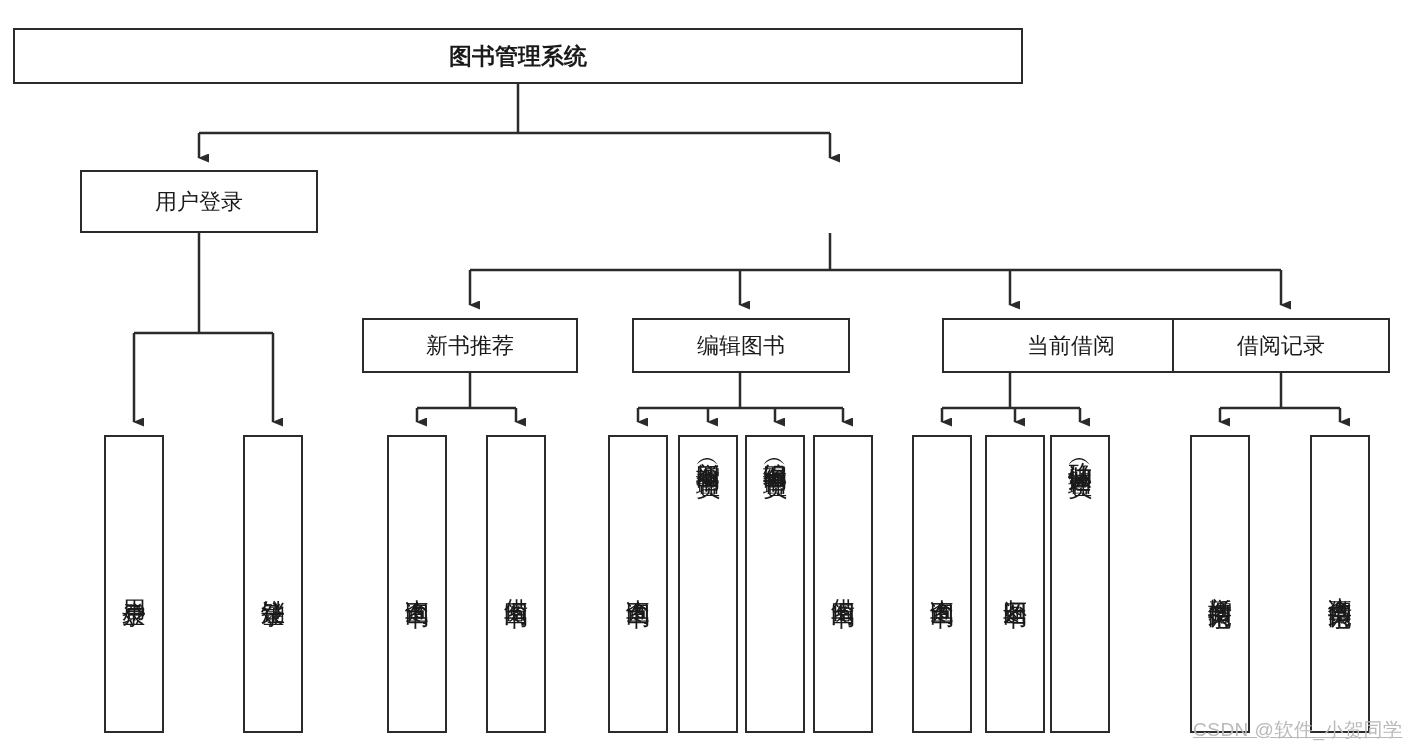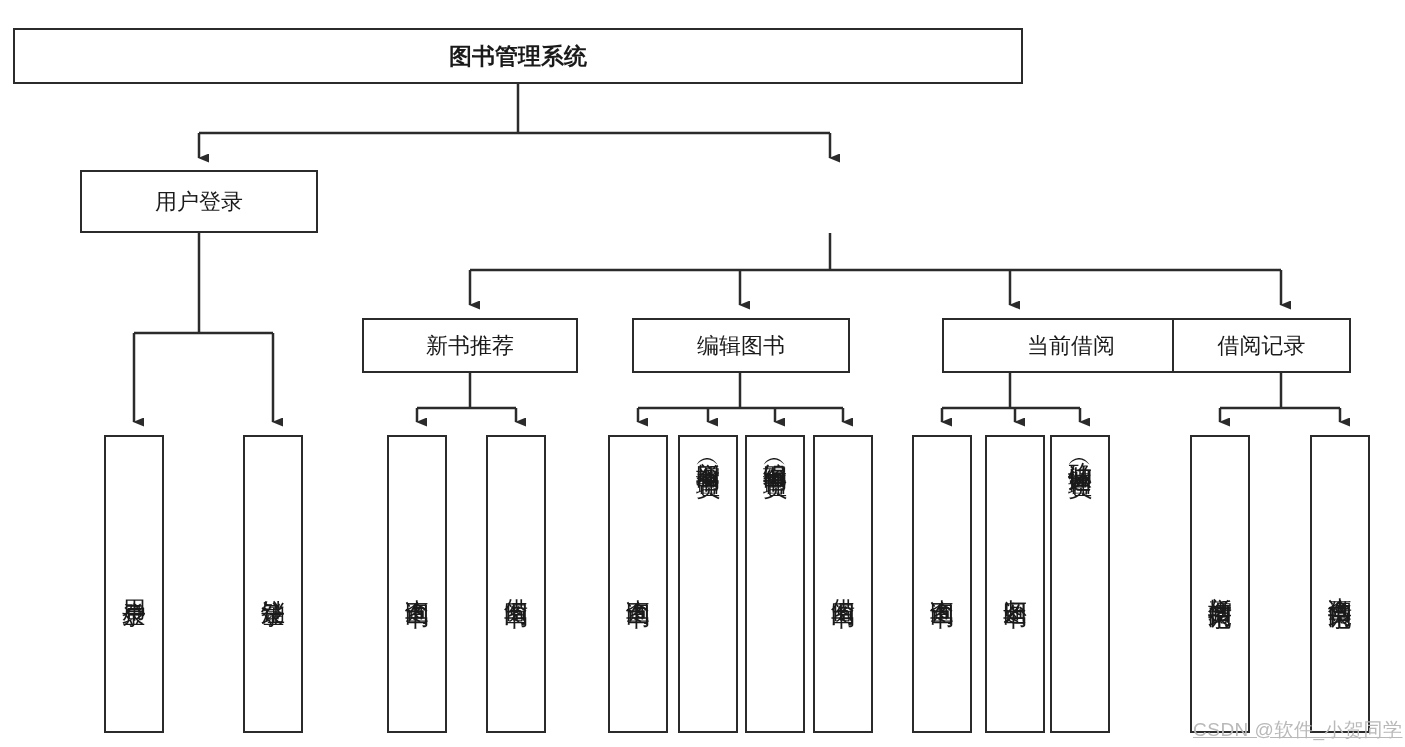--- a/index.html
+++ b/index.html
@@ -169,21 +169,21 @@
 
   <div class="node-box node-l2" style="left:362px; top:318px; width:216px; height:55px;">
     <span class="node-label">新书推荐</span>
   </div>
   <div class="node-box node-l2" style="left:632px; top:318px; width:218px; height:55px;">
     <span class="node-label">编辑图书</span>
   </div>
   <div class="node-box node-l2" style="left:902px; top:318px; width:258px; height:55px;margin-left:40px;">
     <span class="node-label">当前借阅</span>
   </div>
-  <div class="node-box node-l2" style="left:1172px; top:318px; width:179px; height:55px;">
+  <div class="node-box node-l2" style="left:1172px; top:318px; width:218px; height:55px;">
     <span class="node-label">借阅记录</span>
   </div>
 
   <div class="node-box node-leaf" style="left:104px; top:435px; width:60px; height:298px;">
     <div class="leaf-inner">
       <span class="node-label">用户登录</span>
     </div>
   </div>
 
   <div class="node-box node-leaf" style="left:243px; top:435px; width:60px; height:298px;">

